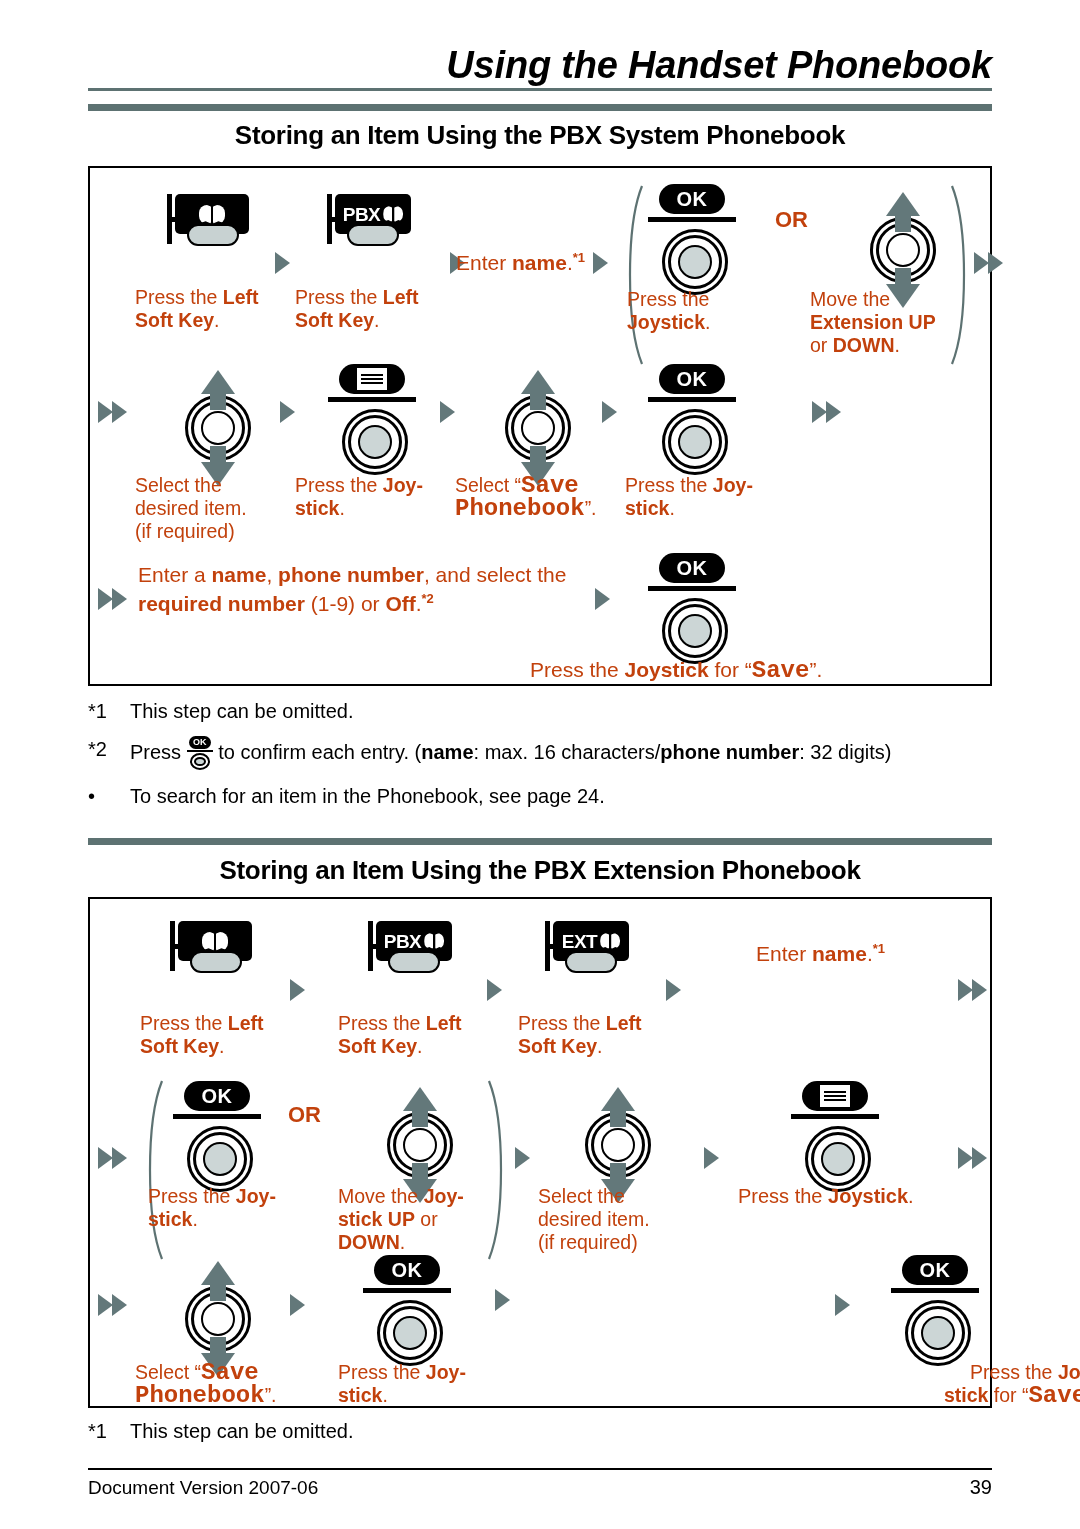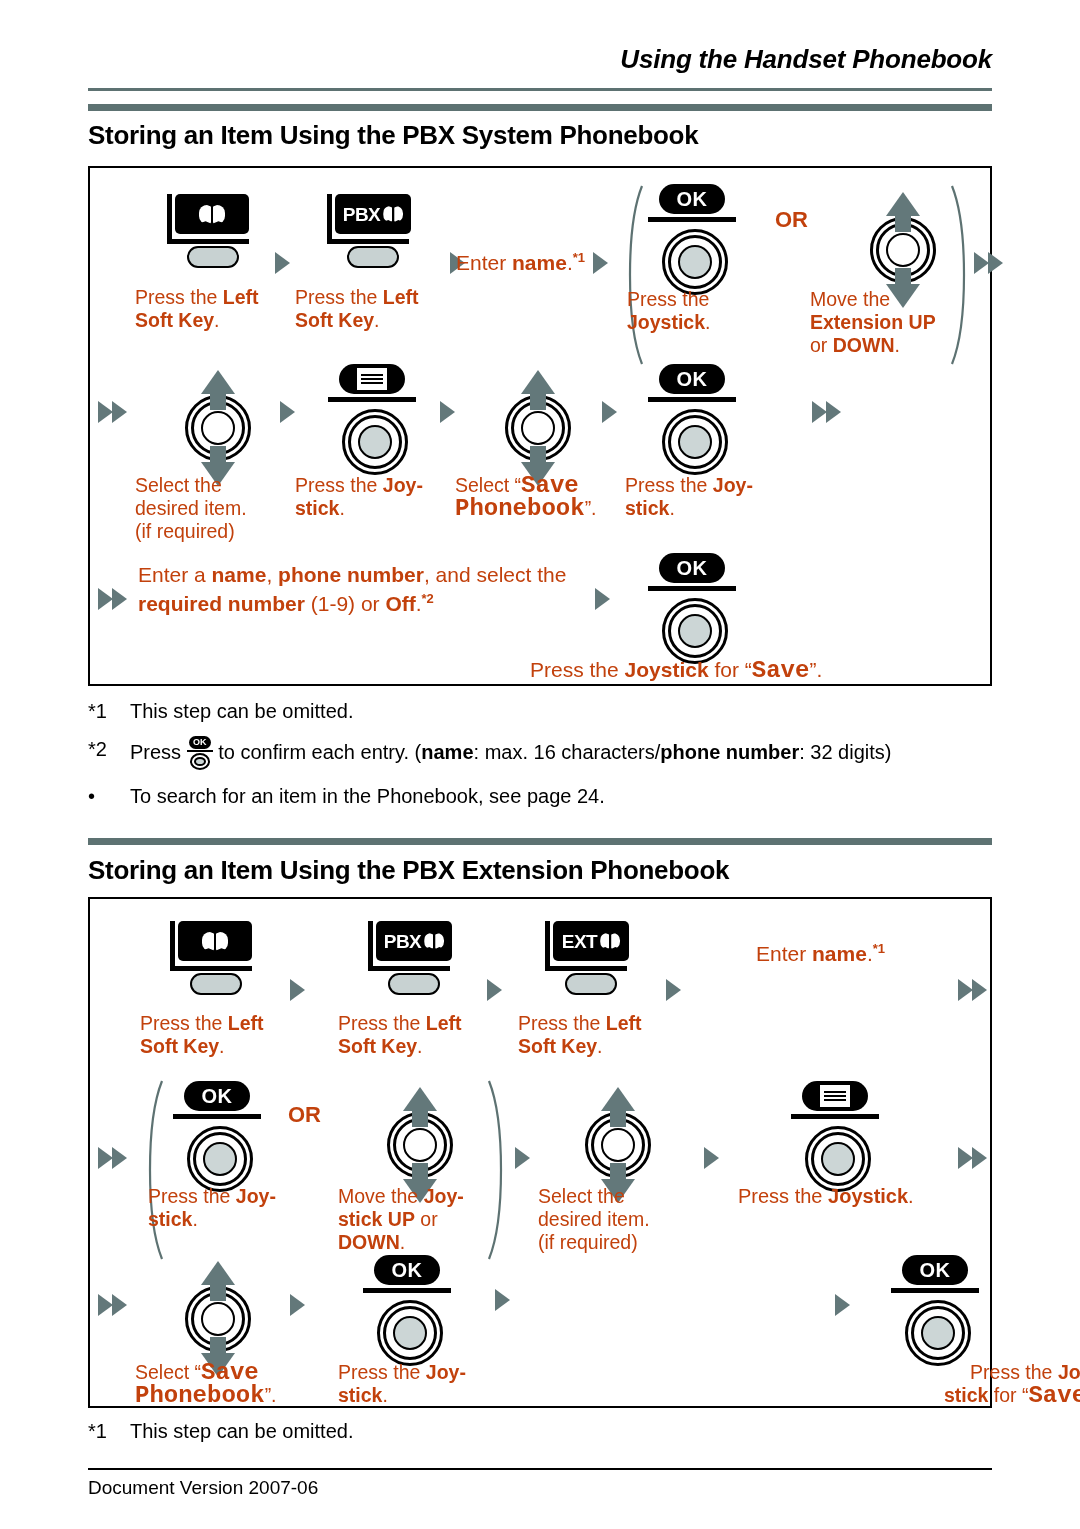--- a/index.html
+++ b/index.html
@@ -7,30 +7,30 @@
     width:1080px;height:1529px;background:#ffffff;
     font-family:"Liberation Sans", sans-serif;
     color:#000;
     -webkit-font-smoothing:antialiased;
   }
   .page{position:relative;width:1080px;height:1529px;overflow:hidden;}
 
   
   .running-head{
     position:absolute;left:88px;top:44px;width:904px;
-    text-align:right;font-size:26px;font-weight:bold;font-style:italic;
+    text-align:right;font-size:38px;font-weight:bold;font-style:italic;
     letter-spacing:-0.2px;
   }
   .rule-thin{position:absolute;left:88px;width:904px;height:3px;background:#5d7272;}
   .rule-thick{position:absolute;left:88px;width:904px;height:7px;background:#5d7272;}
 
   
   .section-title{
     position:absolute;left:88px;width:904px;
-    font-size:26px;font-weight:bold;letter-spacing:-0.3px;
+    font-size:26px;font-weight:bold;letter-spacing:-0.3px;text-align:center;
   }
 
   
   .flowbox{
     position:absolute;left:88px;border:2px solid #000;background:#fff;
     box-sizing:border-box;
   }
 
   
   .abs{position:absolute;}
@@ -46,21 +46,21 @@
 
   
   .tri{
     position:absolute;width:0;height:0;
     border-top:11px solid transparent;
     border-bottom:11px solid transparent;
     border-left:15px solid #63787a;
   }
 
   
-  .softkey{position:absolute;width:86px;height:74px;}
+  .softkey{position:absolute;width:86px;height:52px;}
   .softkey .bracket-v{position:absolute;left:0;top:0;width:5px;height:50px;background:#000;}
   .softkey .bracket-h{position:absolute;left:0;bottom:24px;height:5px;width:82px;background:#000;}
   .softkey .screen{
     position:absolute;left:8px;top:0;height:40px;background:#000;border-radius:5px;
     display:flex;align-items:center;justify-content:center;gap:3px;
     padding:0 6px;box-sizing:border-box;
   }
   .softkey .screen .lbl{
     color:#fff;font-size:19px;font-weight:bold;font-family:"Liberation Sans",sans-serif;
     letter-spacing:-0.5px;line-height:1;
@@ -565,14 +565,15 @@
     <div class="cap" style="left:748px;top:462px;width:260px;text-align:right">Press the <b>Joy-<br>stick</b> for “<span class="mono">Save</span>”.</div>
   </div>
 
   <div class="fn" style="left:88px;top:1418px;width:904px">
     <span class="mark">*1</span>
     <span class="txt">This step can be omitted.</span>
   </div>
 
   <div class="footer-rule" style="top:1468px"></div>
   <div class="footer-left" style="top:1477px">Document Version  2007-06</div>
+  <div class="footer-right" style="top:1476px">39</div>
 
 </div>
 
 </body></html>

